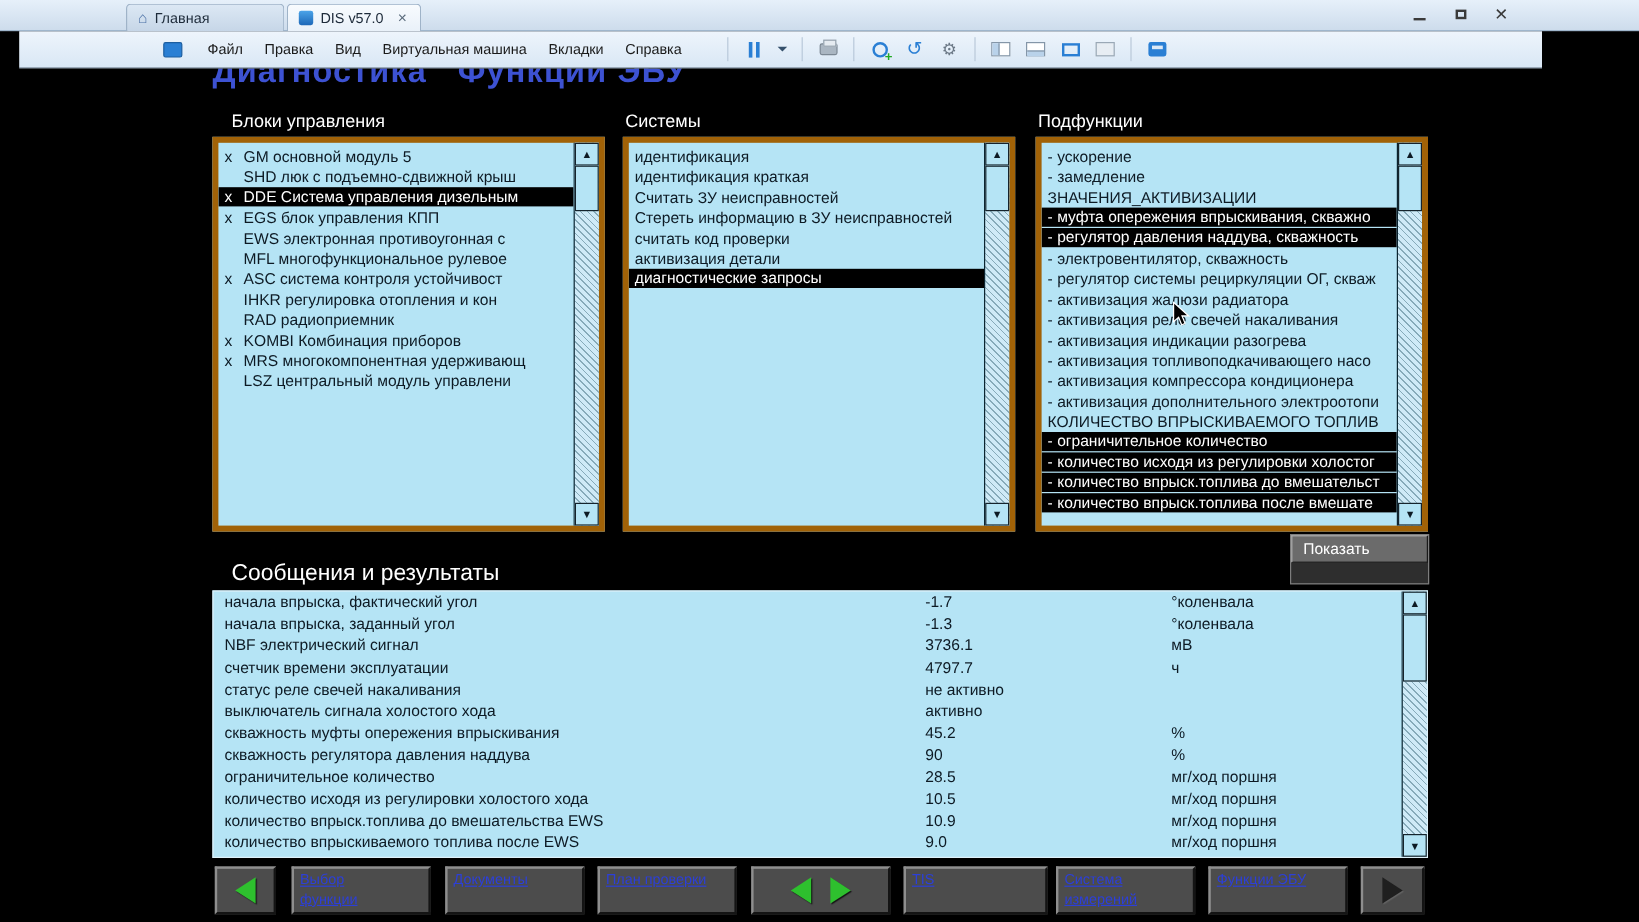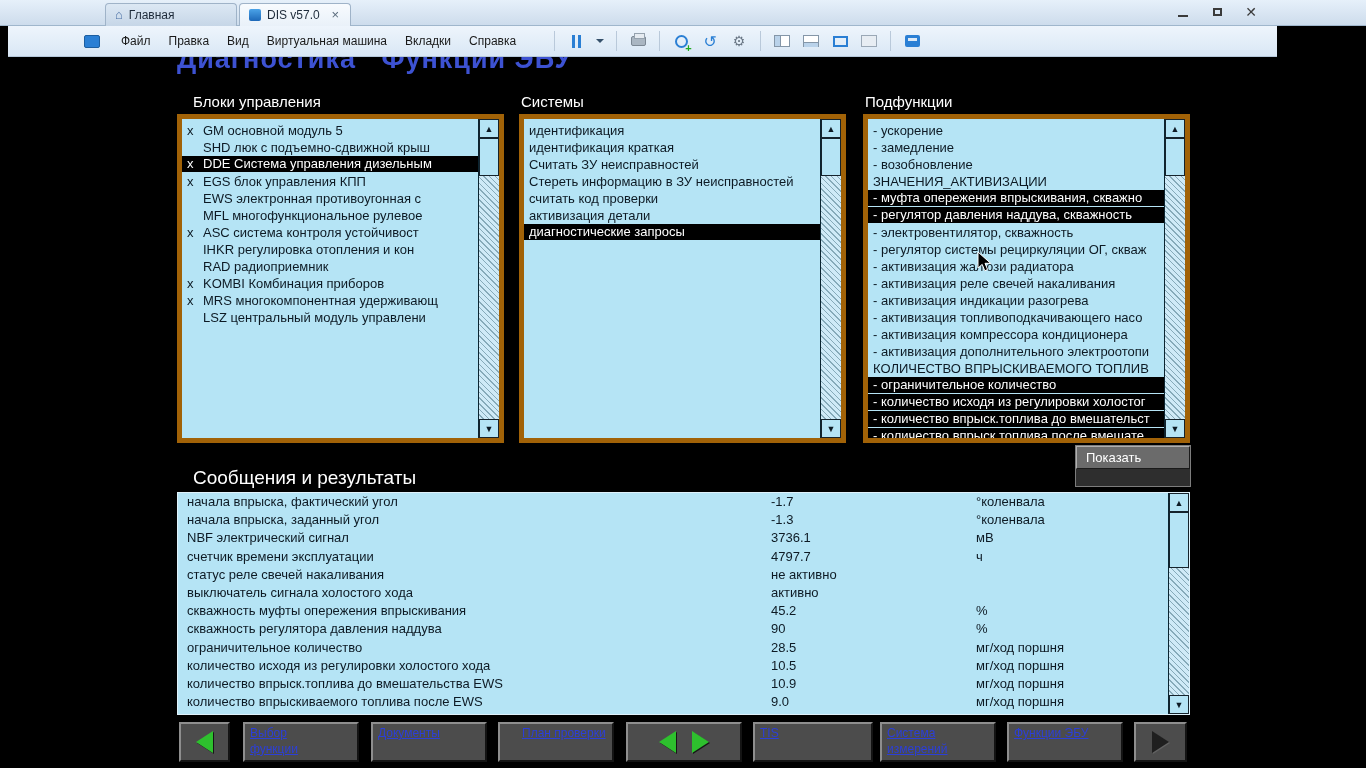--- a/index.html
+++ b/index.html
@@ -15,23 +15,23 @@
   .tab.inactive{left:105px;width:132px;background:linear-gradient(#dce8f4,#c6d6e7);}
   .tab.active{left:239px;width:112px;background:linear-gradient(#f8fbfe,#e9f1f9);}
   .tab-home-ico{font-size:13px;color:#4a6fa5;line-height:12px;}
   .dis-ico{width:12px;height:12px;background:linear-gradient(#4ba3e8,#1d68b8);border-radius:2px;flex:0 0 auto;}
   .tab-close{margin-left:auto;font-size:13px;color:#5a6b7c;line-height:12px;padding:0 2px;}
   .win-buttons{position:absolute;right:102px;top:2px;display:flex;gap:8px;}
   .win-btn{width:26px;height:19px;display:flex;align-items:center;justify-content:center;color:#3a3a3a;font-size:14px;}
   .min-glyph{width:10px;height:2px;background:#3a3a3a;margin-top:9px;}
   .restore-glyph{width:9px;height:8px;border:2px solid #3a3a3a;background:transparent;}
 
-  .menubar{position:absolute;top:26px;left:8px;width:1269px;height:31px;
+  .menubar{position:absolute;top:26px;left:16px;width:1269px;height:31px;
     background:linear-gradient(#eef5fc,#d9e7f5);border-bottom:1px solid #b6c8da;
-    display:flex;align-items:center;padding-left:76px;font-size:12px;color:#1a1a1a;z-index:29;}
+    display:flex;align-items:center;padding-left:120px;font-size:12px;color:#1a1a1a;z-index:29;}
   .ws-icon{width:16px;height:13px;background:#2a7fd4;border:1px solid #1c5ea0;border-radius:2px;margin-right:12px;flex:0 0 auto;}
   .menus{display:flex;align-items:center;}
   .menu-item{padding:5px 9px;white-space:nowrap;}
   .toolbar{display:flex;align-items:center;margin-left:26px;gap:7px;}
   .sep{width:1px;height:20px;background:#b9c9da;margin:0 3px;}
   .tb{width:22px;height:22px;display:flex;align-items:center;justify-content:center;}
   .pbar{width:3px;height:13px;background:#2a7fd4;margin:0 1.5px;}
   .caret-wrap{width:12px;}
   .caret{width:0;height:0;border:4px solid transparent;border-top-color:#35506b;margin-top:4px;}
   .printer{width:15px;height:10px;background:#aab6c2;border:1px solid #7c8894;border-radius:2px;position:relative;}
@@ -245,21 +245,20 @@
     </div>
   </div>
 
   <div class="list-panel" style="left:863px;">
     <div class="list">
 
         <div class="row"><span>- ускорение</span></div>
 
         <div class="row"><span>- замедление</span></div>
 
-        <div class="row"><span>- возобновление</span></div>
 
         <div class="row"><span>ЗНАЧЕНИЯ_АКТИВИЗАЦИИ</span></div>
 
         <div class="row selected"><span>- муфта опережения впрыскивания, скважно</span></div>
 
         <div class="row selected"><span>- регулятор давления наддува, скважность</span></div>
 
         <div class="row"><span>- электровентилятор, скважность</span></div>
 
         <div class="row"><span>- регулятор системы рециркуляции ОГ, скваж</span></div>
@@ -385,21 +384,21 @@
     <div class="softkey arrowbtn" style="left:179px;width:51px;">
       <span class="tri left green"></span>
     </div>
     <div class="softkey" style="left:243px;width:116px;">
       <span class="sk-label">Выбор
 функции</span>
     </div>
     <div class="softkey" style="left:371px;width:116px;">
       <span class="sk-label">Документы</span>
     </div>
-    <div class="softkey" style="left:498px;width:116px;padding-left:17px;">
+    <div class="softkey" style="left:498px;width:116px;">
       <span class="sk-label">План проверки</span>
     </div>
     <div class="softkey arrowbtn" style="left:626px;width:116px;">
       <span class="tri left green"></span>
       <span class="tri right green"></span>
     </div>
     <div class="softkey" style="left:753px;width:120px;">
       <span class="sk-label">TIS</span>
     </div>
     <div class="softkey" style="left:880px;width:116px;">

